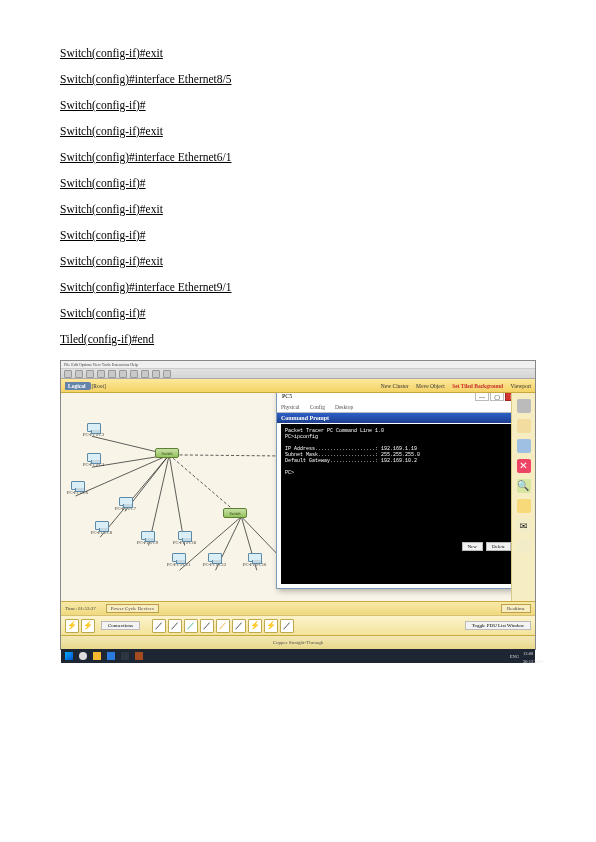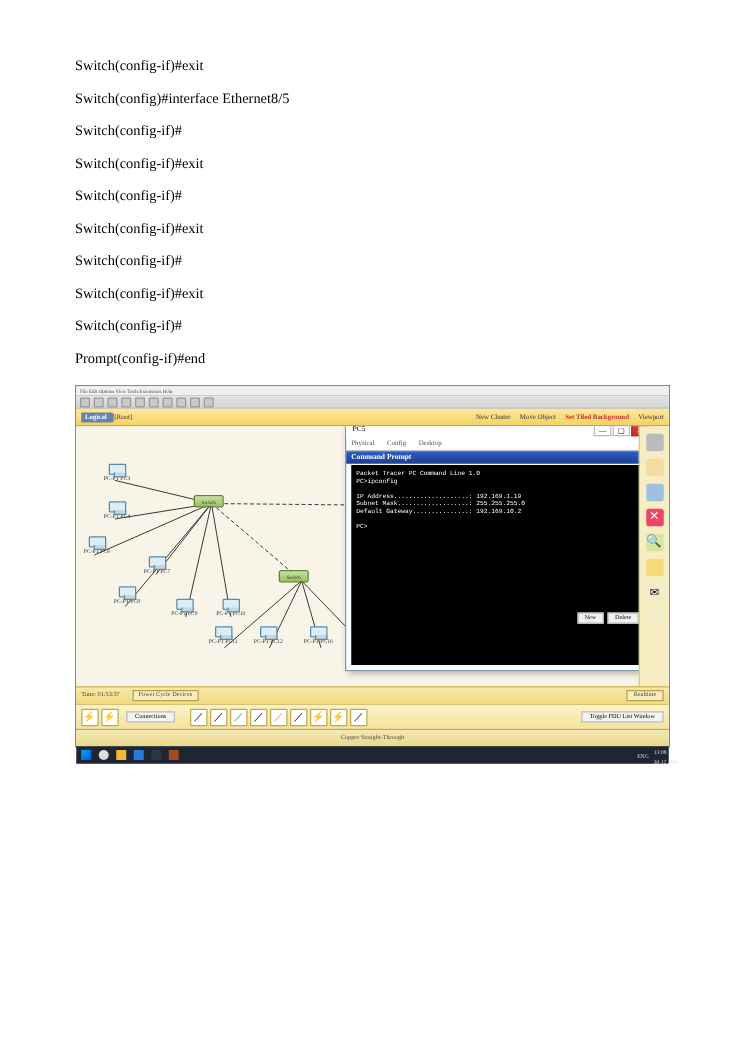--- a/index.html
+++ b/index.html
@@ -3,21 +3,21 @@
   <meta charset="utf-8">
   <style>
     * { margin: 0; padding: 0; box-sizing: border-box; }
     body {
       font-family: "Times New Roman", serif;
       background: #fff;
       width: 596px;
       padding: 48px 60px 40px 60px;
     }
     .cmd-list { font-size: 11.5px; line-height: 1; }
-    .cmd-line { margin-bottom: 14.5px; color: #000; }
+    .cmd-line { margin-bottom: 14.5px; color: #000; text-decoration: underline; }
     .screenshot-area { margin-top: 6px; width: 100%; height: 290px; position: relative; border: 1px solid #888; background: #fff; }
     .pt-menubar { height: 8px; background: #f0f0f0; border-bottom: 1px solid #ccc; font-size: 4px; padding: 1px 3px; color: #444; }
     .pt-toolbar { height: 10px; background: linear-gradient(#e2e2e2, #d4d4d4); border-bottom: 1px solid #aaa; display: flex; align-items: center; gap: 3px; padding: 0 3px; }
     .tb-icon { width: 8px; height: 8px; background: #c9c9c9; border: 1px solid #999; border-radius: 1px; }
     .pt-yellowbar { height: 14px; background: linear-gradient(#fde89c, #f4d265); border-bottom: 1px solid #c8a93e; display: flex; align-items: center; justify-content: space-between; padding: 0 4px; font-size: 5.5px; color: #333; }
     .yb-left { background: #6483a8; color: #fff; padding: 1px 6px 1px 3px; font-weight: bold; border-radius: 0 2px 2px 0; }
     .yb-right span { margin-left: 6px; }
     .yb-right .st { color: #c62f2f; font-weight: bold; }
     .pt-workspace { position: absolute; left: 0; right: 0; top: 32px; bottom: 48px; background: #f9f4e8; overflow: hidden; }
     .pt-right-palette { position: absolute; right: 0; top: 32px; bottom: 48px; width: 24px; background: #f6eec2; border-left: 1px solid #d6c98a; }
@@ -54,26 +54,28 @@
     .taskbar .tr { display: flex; align-items: center; gap: 4px; font-size: 4.5px; color: #ddd; }
   </style>
 </head>
 <body>
 
 <div class="cmd-list">
   <div class="cmd-line">Switch(config-if)#exit</div>
   <div class="cmd-line">Switch(config)#interface Ethernet8/5</div>
   <div class="cmd-line">Switch(config-if)#</div>
   <div class="cmd-line">Switch(config-if)#exit</div>
-  <div class="cmd-line">Switch(config-if)#</div>
-  <div class="cmd-line">Switch(config-if)#exit</div>
-  <div class="cmd-line">Switch(config-if)#</div>
-  <div class="cmd-line">Switch(config-if)#exit</div>
-  <div class="cmd-line">Switch(config-if)#</div>
-  <div class="cmd-line">Prompt(config-if)#end</div>
+  <div class="cmd-line">Switch(config)#interface Ethernet6/1</div>
+  <div class="cmd-line">Switch(config-if)#</div>
+  <div class="cmd-line">Switch(config-if)#exit</div>
+  <div class="cmd-line">Switch(config-if)#</div>
+  <div class="cmd-line">Switch(config-if)#exit</div>
+  <div class="cmd-line">Switch(config)#interface Ethernet9/1</div>
+  <div class="cmd-line">Switch(config-if)#</div>
+  <div class="cmd-line">Tiled(config-if)#end</div>
 </div>
 
 <div class="screenshot-area">
   <div class="pt-menubar">File  Edit  Options  View  Tools  Extensions  Help</div>
   <div class="pt-toolbar">
     <div class="tb-icon"></div>
     <div class="tb-icon"></div>
     <div class="tb-icon"></div>
     <div class="tb-icon"></div>
     <div class="tb-icon"></div>

